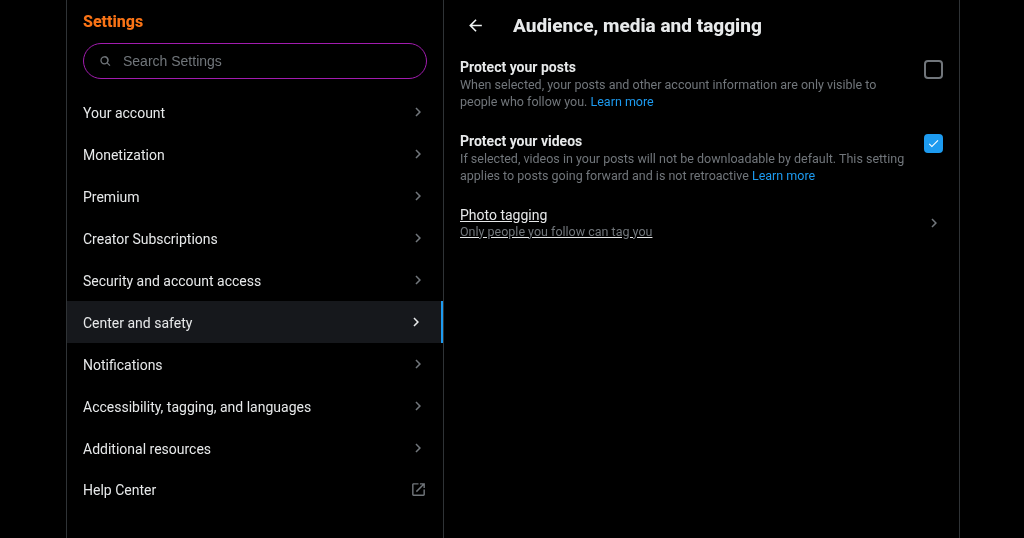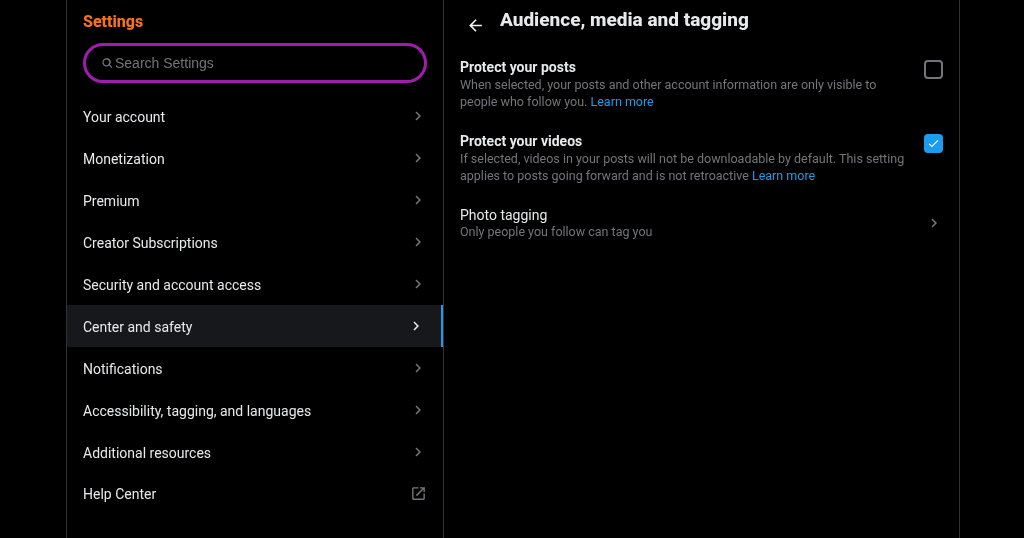--- a/index.html
+++ b/index.html
@@ -36,22 +36,23 @@
       font-weight: 800;
       color: #f97316;
     }
 
     .search-wrap {
       padding: 8px 16px 12px 16px;
     }
     .search-box {
       display: flex;
       align-items: center;
+      gap: 10px;
       background: #000;
-      border: 3px solid #a21caf;
+      border: 1px solid #a21caf;
       border-radius: 9999px;
       padding: 9px 14px;
     }
     .search-icon-svg { width: 15px; height: 15px; fill: #71767b; }
     .search-input {
       flex: 1;
       background: transparent;
       border: none;
       outline: none;
       color: #e7e9ea;
@@ -76,22 +77,22 @@
     .menu-item.active .chevron { fill: #e7e9ea; }
     .chevron {
       width: 18px;
       height: 18px;
       fill: #71767b;
     }
     .external-icon { width: 17px; height: 17px; fill: #71767b; }
 
     .right-header {
       display: flex;
-      align-items: flex-start;
-      gap: 8px;
+      align-items: center;
+      gap: 21px;
       padding: 8px 16px 6px 14px;
     }
     .back-btn {
       width: 34px; height: 34px;
       display: flex; align-items: center; justify-content: center;
       border-radius: 9999px;
       cursor: pointer;
     }
     .back-arrow { width: 19px; height: 19px; fill: #eff3f4; }
     .right-title {
@@ -148,20 +149,21 @@
       justify-content: center;
     }
     .check-mark { width: 13px; height: 13px; fill: #fff; }
 
     .nav-section {
       display: flex;
       align-items: center;
       justify-content: space-between;
       padding: 11px 16px;
       cursor: pointer;
+      text-decoration: underline;
     }
     .nav-left { display: flex; flex-direction: column; gap: 1px; }
     .nav-title { font-size: 14px; color: #e7e9ea; }
     .nav-sub { font-size: 12.5px; color: #71767b; }
     .nav-chevron { width: 18px; height: 18px; fill: #71767b; }
   </style>
 </head>
 <body>
 
 <div class="outer-left"></div>

